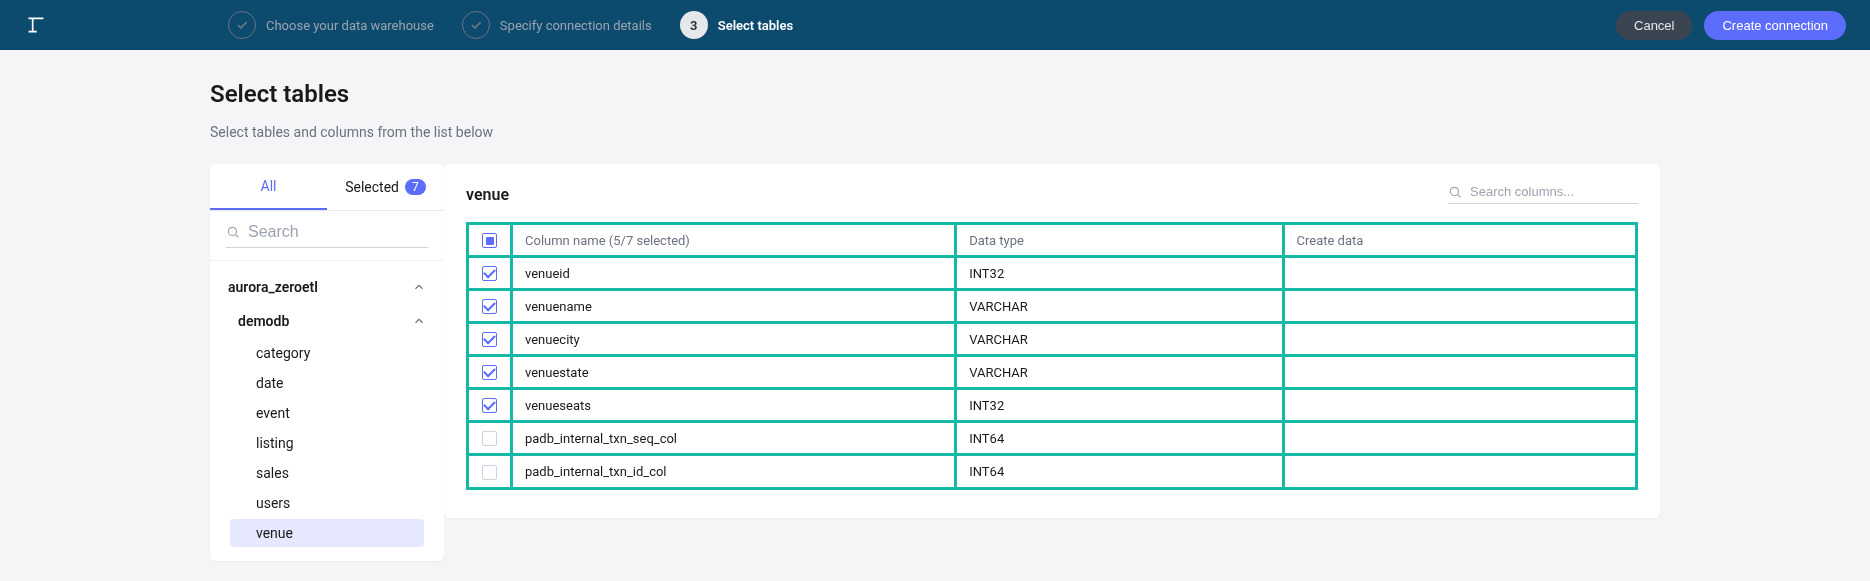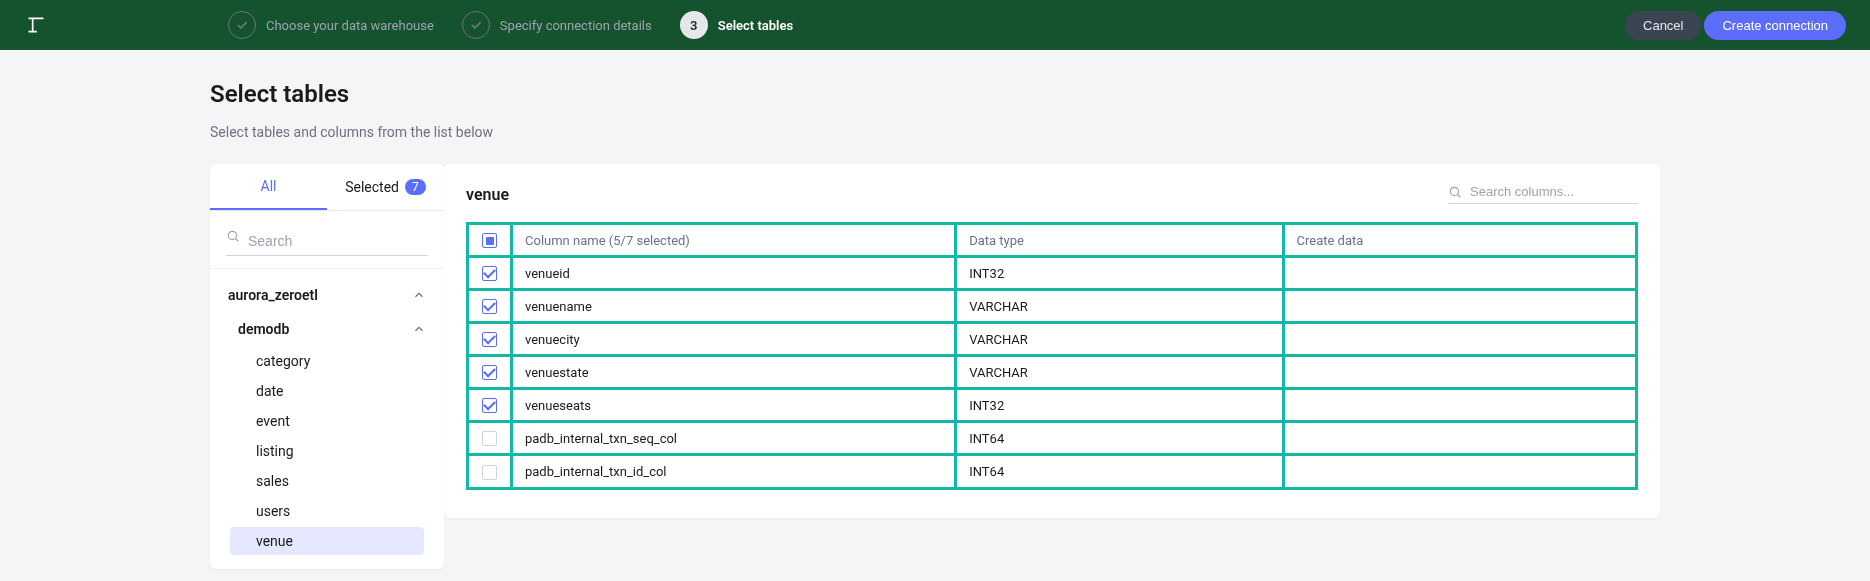--- a/index.html
+++ b/index.html
@@ -1,49 +1,49 @@
 <!DOCTYPE html>
 <html><head>
   <meta charset="utf-8">
   <style>
     * { margin: 0; padding: 0; box-sizing: border-box; }
     body { font-family: -apple-system, BlinkMacSystemFont, "Segoe UI", Roboto, sans-serif; background: #f5f5f7; color: #1a1a1a; }
     
     
-    .header { background: #14532d; height: 50px; display: flex; align-items: center; padding: 0 24px; }
+    .header { background: #0c4a6e; height: 50px; display: flex; align-items: center; padding: 0 24px; }
     .logo { width: 24px; height: 24px; display: flex; align-items: center; justify-content: center; }
     .logo svg { width: 20px; height: 20px; }
     .steps { display: flex; align-items: center; gap: 28px; margin-left: 180px; }
     .step { display: flex; align-items: center; gap: 10px; }
     .step-circle { width: 28px; height: 28px; border-radius: 50%; display: flex; align-items: center; justify-content: center; font-size: 13px; }
     .step-circle.done { border: 1.5px solid #6b7280; color: #6b7280; }
     .step-circle.active { background: #e5e7eb; color: #1e2733; font-weight: 600; }
     .step-label { font-size: 13px; color: #9ca3af; }
     .step-label.active { color: #fff; font-weight: 600; }
-    .header-actions { margin-left: auto; display: flex; gap: 3px; }
+    .header-actions { margin-left: auto; display: flex; gap: 12px; }
     .btn { padding: 7px 18px; border-radius: 18px; border: none; font-size: 13px; cursor: pointer; font-weight: 500; }
     .btn-cancel { background: #3b4552; color: #e5e7eb; }
     .btn-primary { background: #5b6dfa; color: #fff; }
     
     
     .main { padding: 30px 210px; }
     .page-title { font-size: 24px; font-weight: 600; margin-bottom: 4px; }
     .page-subtitle { font-size: 14px; color: #6b7280; margin-bottom: 24px; margin-top: 16px; }
     
     .content-grid { display: flex; align-items: flex-start; }
     
     
     .left-panel { width: 234px; background: #fff; border-radius: 6px; overflow: hidden; box-shadow: 0 1px 2px rgba(0,0,0,0.04); }
     .tabs { display: flex; border-bottom: 1px solid #e5e7eb; }
     .tab { flex: 1; padding: 14px 8px; text-align: center; font-size: 14px; cursor: pointer; display: flex; align-items: center; justify-content: center; gap: 6px; }
     .tab.active { color: #5b6dfa; border-bottom: 2px solid #5b6dfa; }
     .tab .badge { background: #5b6dfa; color: #fff; border-radius: 10px; padding: 1px 7px; font-size: 12px; min-width: 10px; }
     .search-wrap { padding: 12px 16px; border-bottom: 1px solid #f0f0f2; }
     .search-inner { display: flex; align-items: center; gap: 8px; border-bottom: 1px solid #d1d5db; padding-bottom: 6px; }
-    .search-inner input { border: none; outline: none; font-size: 14px; flex: 1; color: #374151; margin-top: 10px; }
+    .search-inner input { border: none; outline: none; font-size: 16px; flex: 1; color: #374151; }
     .search-inner input::placeholder { color: #9ca3af; }
     
     .tree { padding: 8px 0 12px 0; }
     .tree-header { padding: 10px 18px; display: flex; justify-content: space-between; align-items: center; font-weight: 600; font-size: 14px; cursor: pointer; }
     .tree-sub { padding: 8px 18px 8px 28px; display: flex; justify-content: space-between; align-items: center; font-weight: 600; font-size: 14px; cursor: pointer; }
     .tree-items { padding-left: 12px; padding-right: 12px; padding-top: 2px; }
     .tree-item { padding: 6px 10px 6px 26px; font-size: 14px; cursor: pointer; border-radius: 4px; margin: 0 8px 2px 8px; }
     .tree-item.active { background: #e5e8ff; }
     
     

